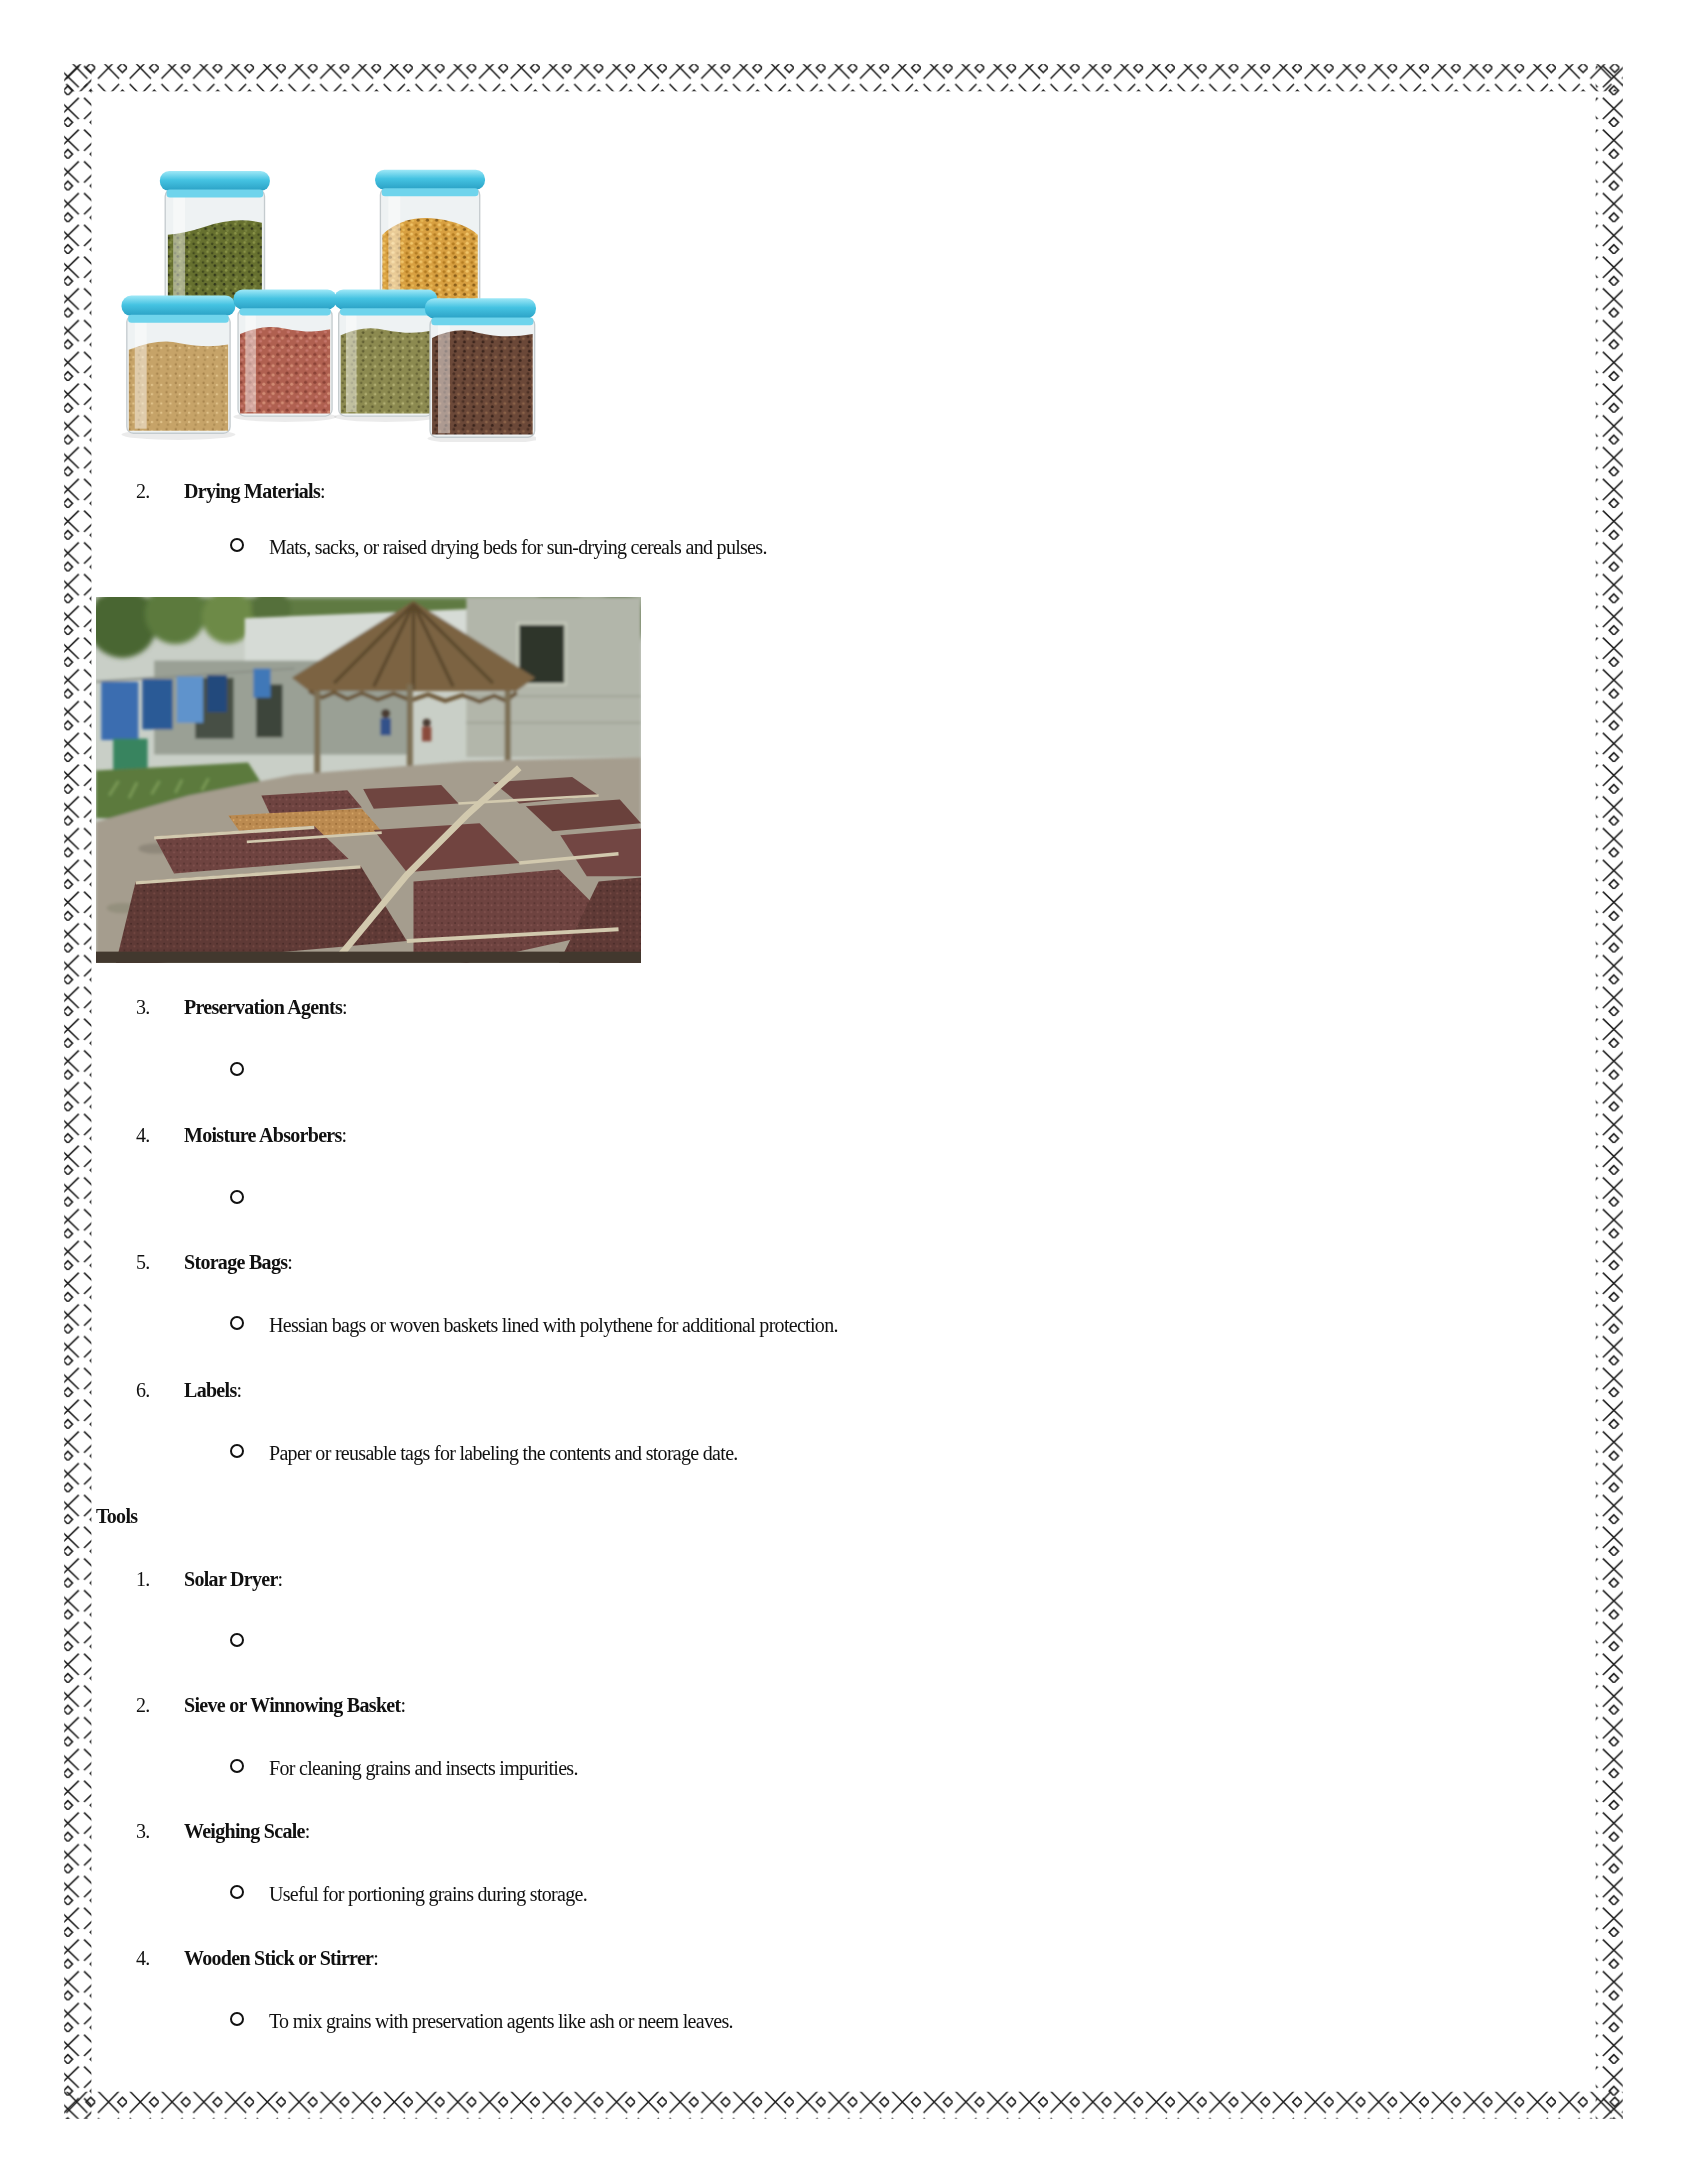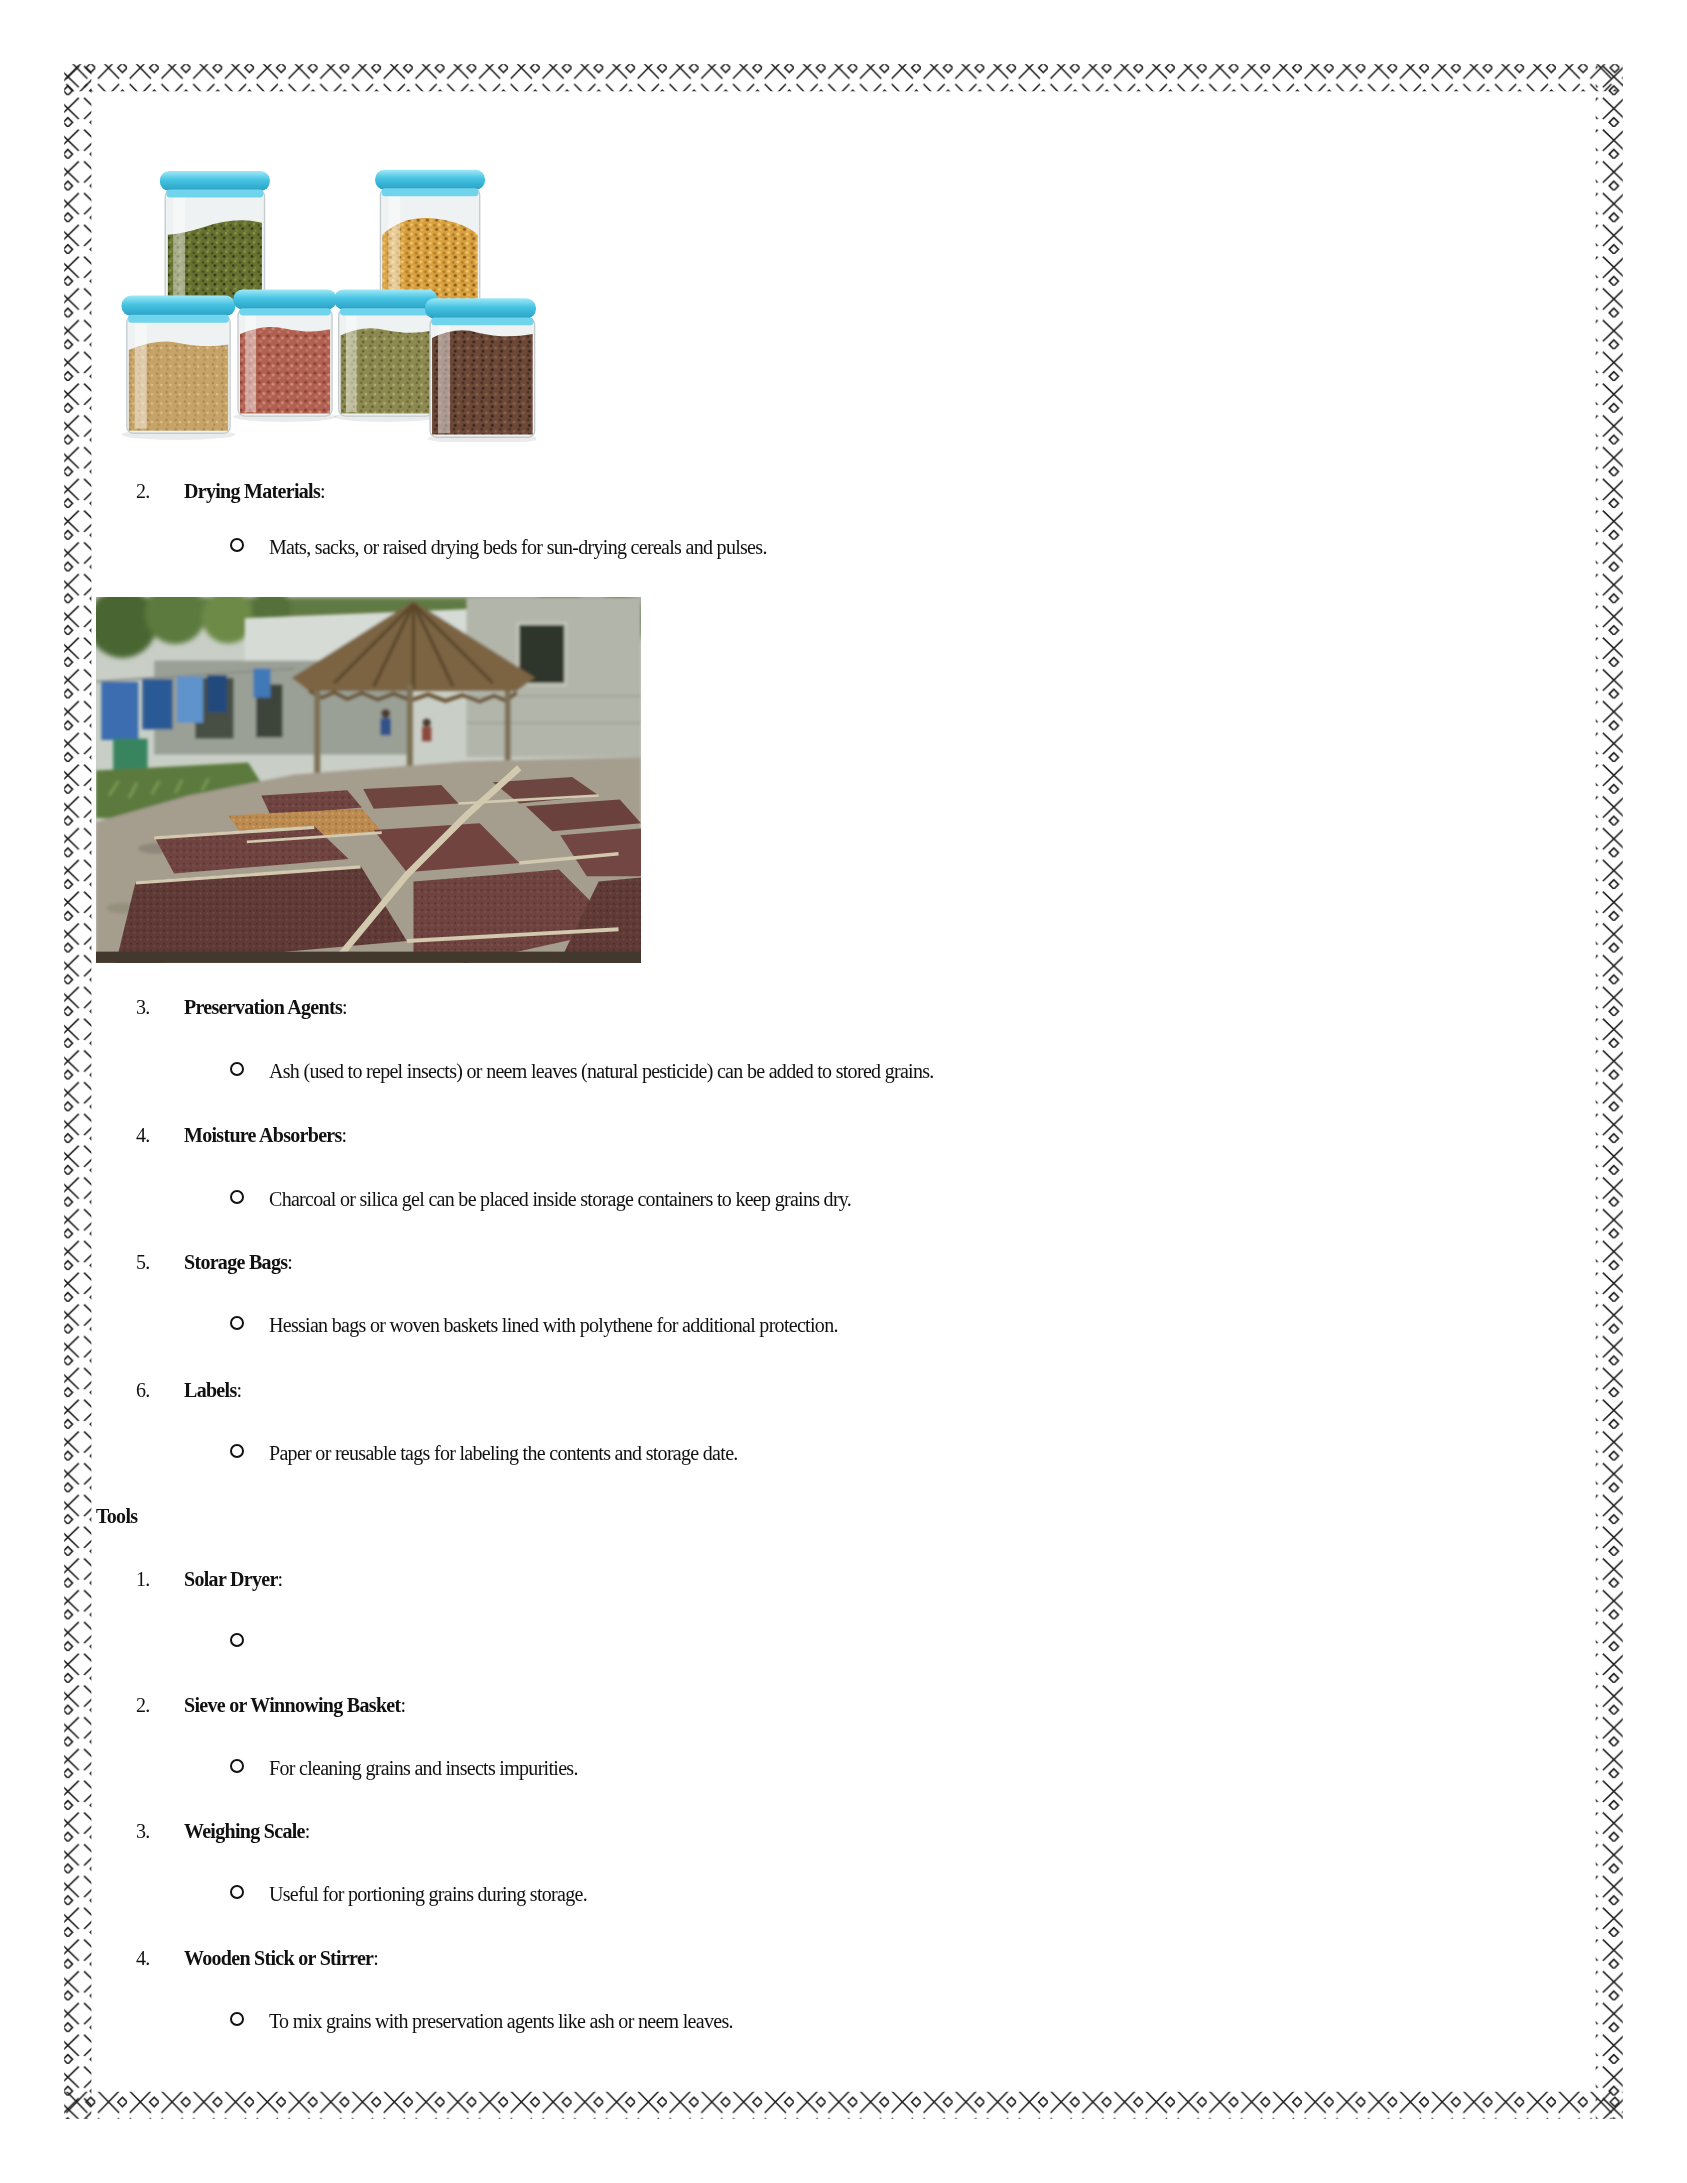--- a/index.html
+++ b/index.html
@@ -252,28 +252,28 @@
     </g>
 
     <rect x="0" y="536" width="824" height="17" fill="#42382e"></rect>
   </svg>
 </figure>
 
 <div class="line heading-line" style="top:987px">
   <span class="numcol">3.</span><span class="title">Preservation Agents</span><span class="colon">:</span>
 </div>
 <div class="line bullet-line" style="top:1051px">
-  <span class="odot"></span><span>Ash (used to repel insects) or neem leaves (natural pesticide) can be added to stored grains.</span>
+  <span class="odot"></span>
 </div>
 
 <div class="line heading-line" style="top:1115px">
   <span class="numcol">4.</span><span class="title">Moisture Absorbers</span><span class="colon">:</span>
 </div>
 <div class="line bullet-line" style="top:1179px">
-  <span class="odot"></span><span>Charcoal or silica gel can be placed inside storage containers to keep grains dry.</span>
+  <span class="odot"></span>
 </div>
 
 <div class="line heading-line" style="top:1242px">
   <span class="numcol">5.</span><span class="title">Storage Bags</span><span class="colon">:</span>
 </div>
 <div class="line bullet-line" style="top:1305px">
   <span class="odot"></span><span>Hessian bags or woven baskets lined with polythene for additional protection.</span>
 </div>
 
 <div class="line heading-line" style="top:1370px">

